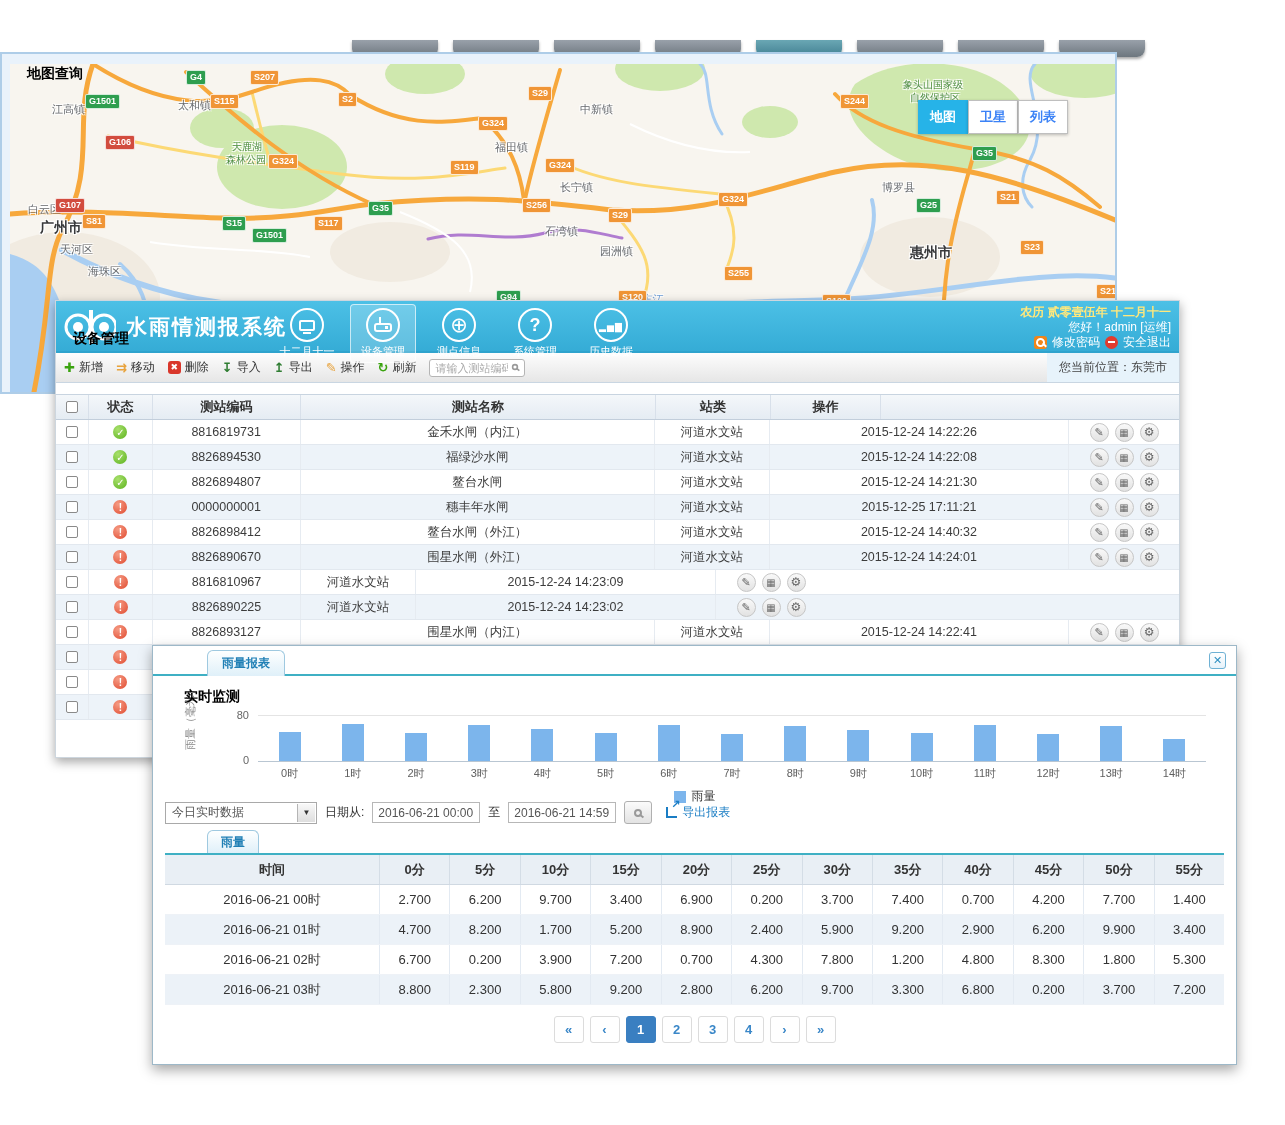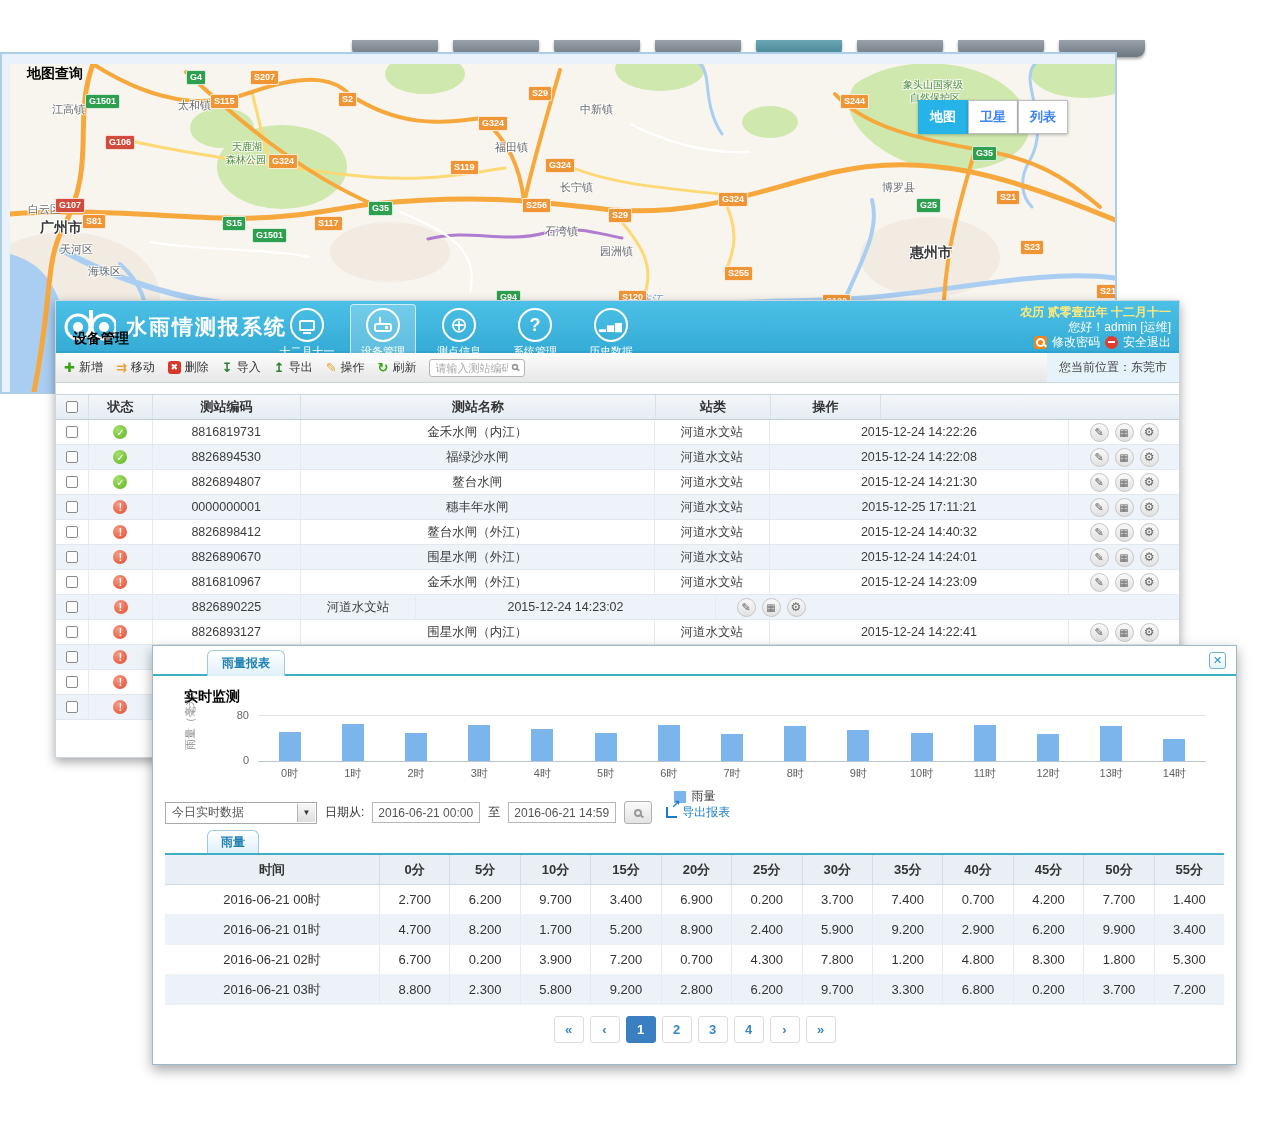--- a/index.html
+++ b/index.html
@@ -548,21 +548,20 @@
         </div>
 
         <div class="dt-row">
           <div class="dt-cell c-cb">
             <span class="cb"></span>
           </div>
           <div class="dt-cell c-status">
             <span class="status-icon err"></span>
           </div>
           <div class="dt-cell c-code">8816810967</div>
-          <div class="dt-cell c-name">金禾水闸（外江）</div>
           <div class="dt-cell c-type">河道水文站</div>
           <div class="dt-cell c-time">2015-12-24 14:23:09</div>
           <div class="dt-cell c-ops">
             <span class="op-btn ic-edit2"></span>
             <span class="op-btn ic-cal"></span>
             <span class="op-btn ic-gear"></span>
           </div>
         </div>
 
         <div class="dt-row">

